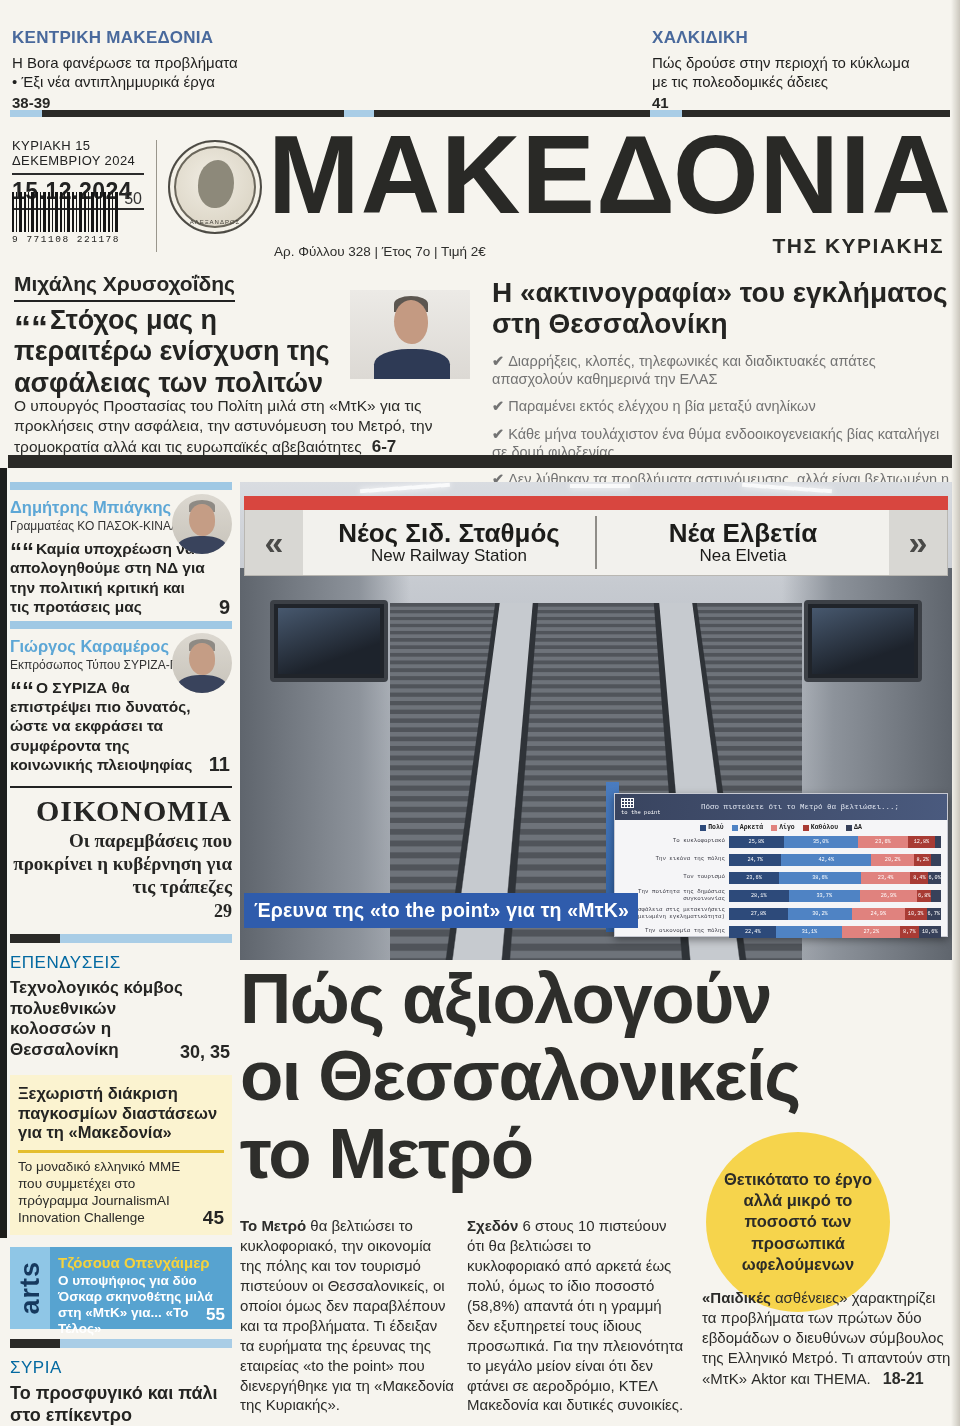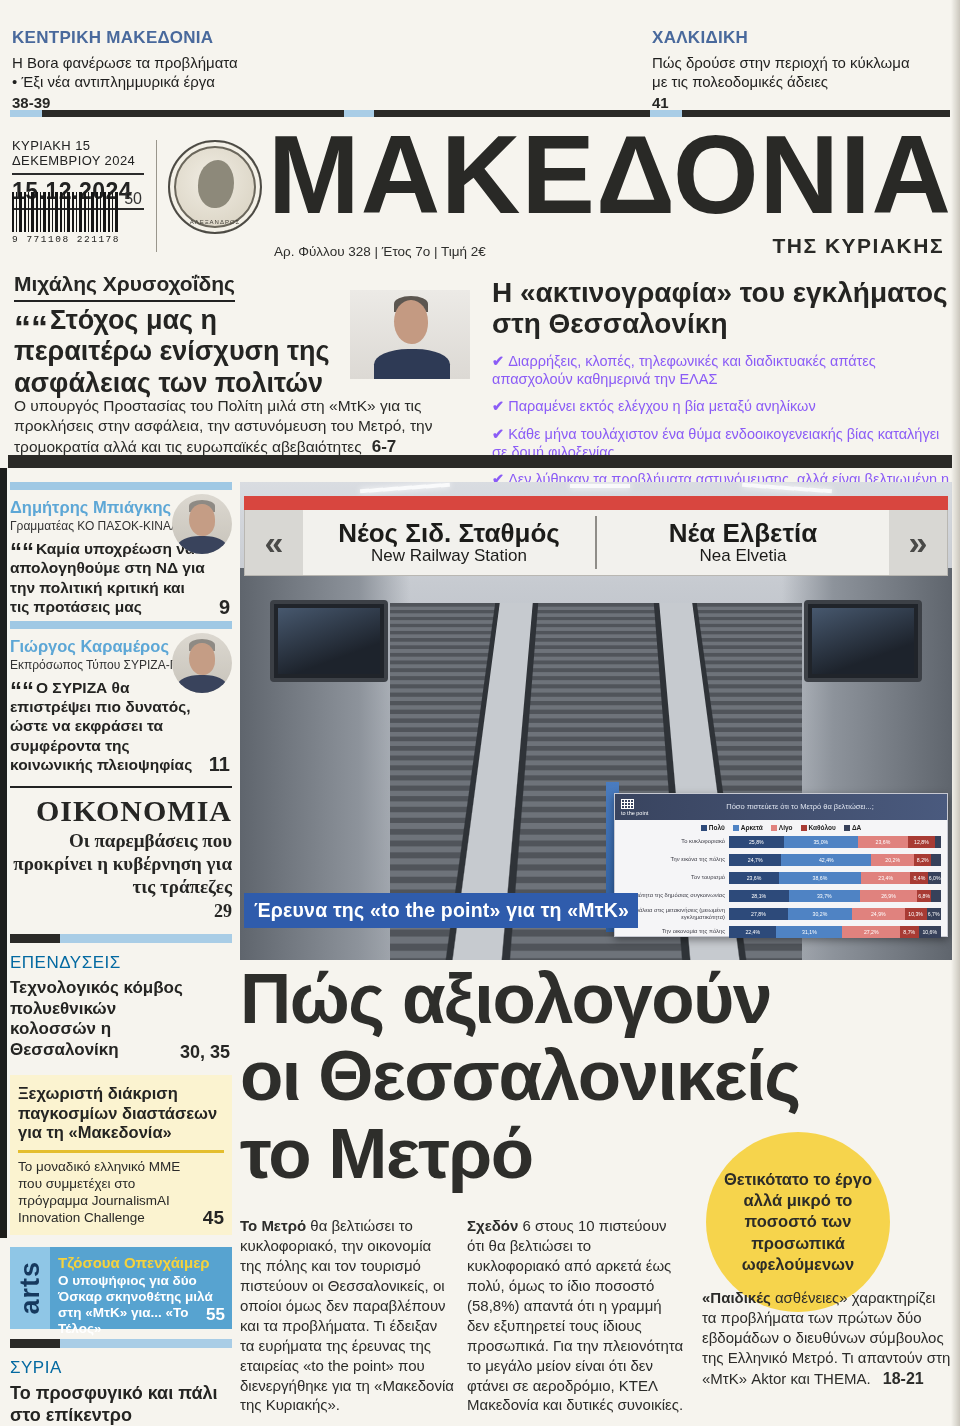--- a/index.html
+++ b/index.html
@@ -50,21 +50,21 @@
   .iv-photo .head{position:absolute;left:44px;top:10px;width:34px;height:44px;background:#c49a82;border-radius:50% 50% 48% 52%;}
   .iv-photo .hair{position:absolute;left:44px;top:6px;width:34px;height:16px;background:#5c5650;border-radius:50% 50% 0 0;}
   .iv-photo .suit{position:absolute;left:24px;bottom:-4px;width:76px;height:34px;background:#2e3a55;border-radius:45% 45% 0 0;}
   .deck{position:absolute;left:14px;top:396px;width:460px;font-size:15.5px;line-height:1.28;color:#2a2a28;}
   .deck .pg{font-weight:800;font-size:17px;margin-left:10px;}
 
   
   .crime{position:absolute;left:492px;top:266px;width:460px;margin-top:11px;}
   .crime-title{font-size:28px;font-weight:800;line-height:1.12;margin:0 0 12px;color:#242422;}
   .crime-list{list-style:none;margin:0;padding:0;}
-  .crime-list li{font-size:14.5px;line-height:1.26;margin-bottom:9px;color:#8b5cf6;}
+  .crime-list li{font-size:14.5px;line-height:1.26;margin-bottom:9px;color:#737373;}
   .check{font-weight:800;margin-right:4px;}
   .crime .pg{font-weight:800;font-size:16px;margin-left:8px;}
 
   .big-rule{position:absolute;left:8px;width:944px;top:455px;height:13px;background:#2b2a27;}
   .edge-bar{position:absolute;left:0;top:468px;width:7px;height:770px;background:#1d1d1b;}
   .right-shadow{position:absolute;right:0;top:0;width:9px;height:100%;background:linear-gradient(90deg,rgba(0,0,0,0),rgba(120,112,96,.35));}
 
   
   .sidebar{position:absolute;left:10px;top:482px;width:222px;}
   .sb-bar{height:8px;background:#9fc8e4;}
@@ -141,21 +141,21 @@
         rgba(0,0,0,0) 70% 92%,
         #2f3338 92% 93%, #c6cacf 93% 99%, #2f3338 99% 100%),
       repeating-linear-gradient(180deg,#50545a 0 5px,#6e737a 5px 10px);}
   .pillar{position:absolute;left:366px;top:300px;width:13px;height:150px;background:linear-gradient(#4a7cc0,#2b5c9e);}
 
   .caption{position:absolute;left:4px;top:411px;width:394px;height:35px;background:#2f5cac;color:#fff;
            font-size:19.5px;font-weight:800;display:flex;align-items:center;padding-left:10px;letter-spacing:.2px;}
 
   
   .chart{position:absolute;left:374px;top:311px;width:334px;height:144px;background:#f5f5f7;
-         border:1px solid #c7c9d2;box-shadow:0 3px 8px rgba(0,0,0,.4);font-family:Liberation Sans, sans-serif;}
+         border:1px solid #c7c9d2;box-shadow:0 3px 8px rgba(0,0,0,.4);font-family:Liberation Mono, monospace;}
   .chart-head{height:26px;background:linear-gradient(90deg,#39445f,#4a5a7e);display:flex;align-items:center;padding:0 6px;}
   .chart-logo{width:46px;color:#fff;display:flex;flex-direction:column;align-items:flex-start;}
   .chart-logo .grid{width:13px;height:10px;background:repeating-linear-gradient(90deg,#fff 0 1px,transparent 1px 3px),repeating-linear-gradient(0deg,#fff 0 1px,transparent 1px 3px);}
   .chart-logo .src{font-size:5.5px;margin-top:1px;white-space:nowrap;}
   .chart-title{flex:1;text-align:center;font-size:7.5px;color:#dfe4ef;line-height:1.1;padding-right:8px;}
   .chart-legend{display:flex;justify-content:center;gap:8px;margin:4px 0 3px;}
   .cl-item{display:flex;align-items:center;gap:2px;font-size:6.5px;font-weight:800;color:#222;}
   .cl-chip{width:6px;height:6px;display:inline-block;}
   .chart-rows{padding:0 6px 4px 2px;}
   .c-row{display:flex;align-items:center;height:15px;margin-bottom:3px;}

